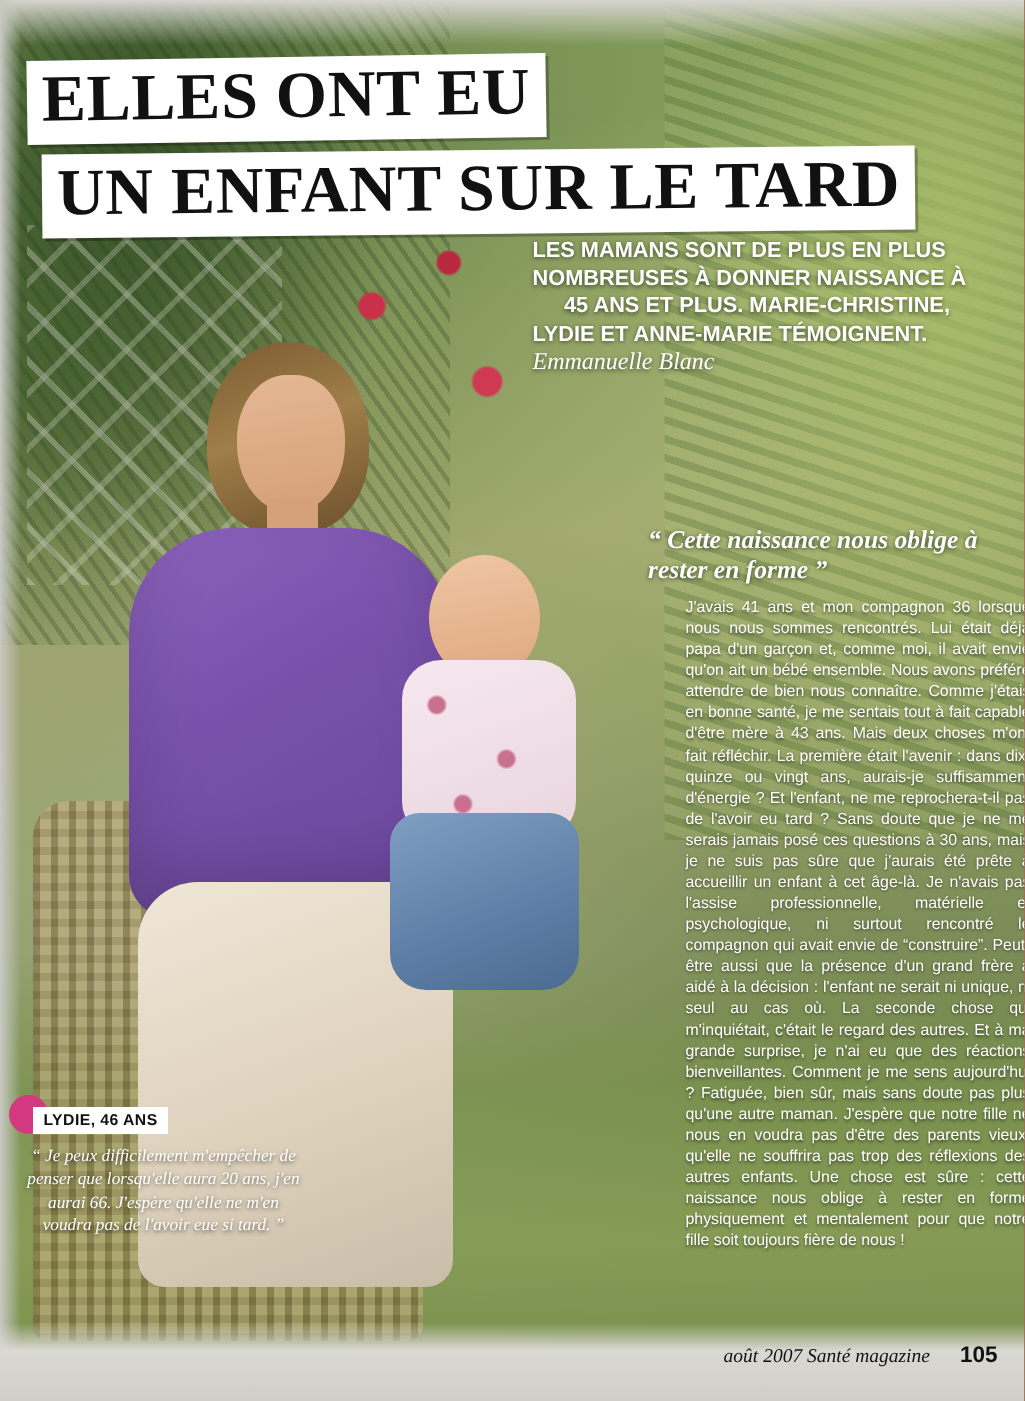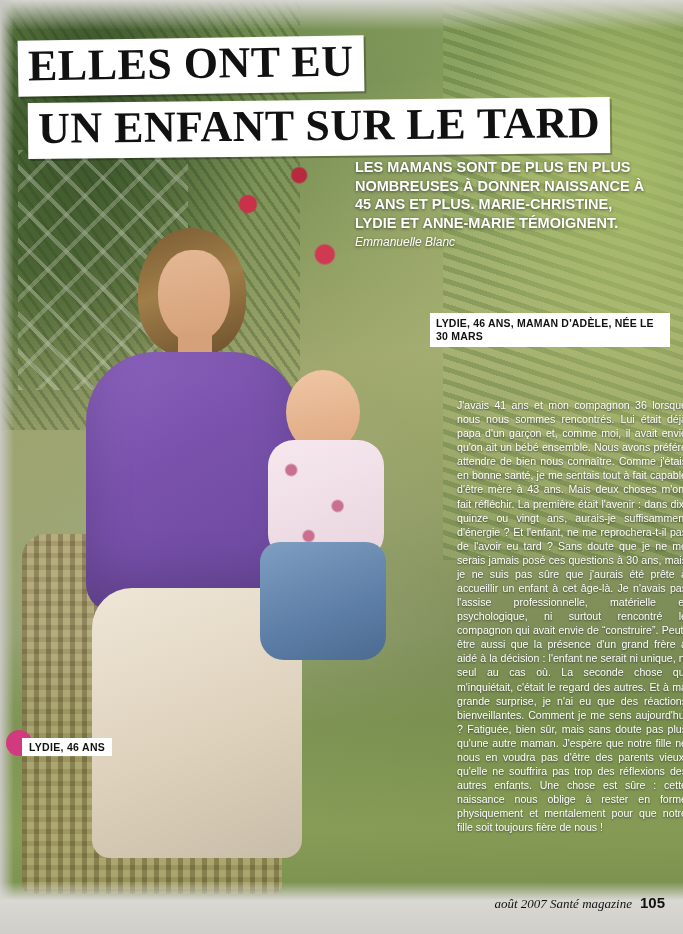--- a/index.html
+++ b/index.html
@@ -139,27 +139,27 @@
   .deck {
     position: absolute; left: 355px; top: 158px; width: 300px;
     color: #ffffff;
     font-family: "Liberation Sans", sans-serif;
     font-weight: bold;
     font-size: 14.5px;
     line-height: 1.28;
     text-shadow: 0 1px 3px rgba(0,0,0,0.55);
     text-transform: uppercase;
   }
-  .deck .hl { color: #ffffff; }
+  .deck .hl { color: #ffffff; margin-left: 21px; }
   .deck .byline {
-    font-family: Liberation Sans, sans-serif;
+    font-family: Liberation Serif, serif;
     font-style: italic;
     font-weight: normal;
     text-transform: none;
-    font-size: 12px;
+    font-size: 16px;
   }
 
   
   .kicker {
     position: absolute; left: 430px; top: 313px; width: 228px;
     background: #ffffff;
     color: #111;
     font-size: 10.5px;
     font-weight: bold;
     line-height: 1.25;
@@ -225,21 +225,21 @@
     color: #111;
     font-family: "Liberation Serif", serif;
     font-style: italic;
     font-size: 13px;
   }
   .footer .pageno {
     font-family: "Liberation Sans", sans-serif;
     font-style: normal;
     font-weight: bold;
     font-size: 15px;
-    margin-left: 8px;
+    margin-left: 20px;
   }
   .page-edge-bottom {
     position: absolute; left: 0; bottom: 0; width: 683px; height: 52px;
     background: linear-gradient(180deg, rgba(205,205,200,0.0) 0%, #d9d8d3 35%, #cfcec9 100%);
   }
   .page-edge-left {
     position: absolute; left: 0; top: 0; width: 14px; height: 934px;
     background: linear-gradient(90deg, #c9c8c3 0%, rgba(201,200,195,0) 100%);
   }
   .page-edge-top {
@@ -282,27 +282,31 @@
   <div class="headline">
     <div class="line l1">ELLES ONT EU</div><br>
     <div class="line l2">UN ENFANT SUR LE TARD</div>
   </div>
 
   <div class="deck">
     <span>LES MAMANS SONT DE PLUS EN PLUS NOMBREUSES À DONNER NAISSANCE À </span><span class="hl">45 ANS ET PLUS</span><span>. MARIE-CHRISTINE, LYDIE ET ANNE-MARIE TÉMOIGNENT.</span>
     <span class="byline">Emmanuelle Blanc</span>
   </div>
 
-  <div class="kicker">LYDIE, 46 ANS, MAMAN D'ADÈLE, NÉE LE 30 MARS</div>
-
+
+  <div class="pullquote">“ Cette naissance nous oblige à rester en forme ”</div>
 
   <div class="body-col">
     <p>J'avais 41 ans et mon compagnon 36 lorsque nous nous sommes rencontrés. Lui était déjà papa d'un garçon et, comme moi, il avait envie qu'on ait un bébé ensemble. Nous avons préféré attendre de bien nous connaître. Comme j'étais en bonne santé, je me sentais tout à fait capable d'être mère à 43 ans. Mais deux choses m'ont fait réfléchir. La première était l'avenir : dans dix, quinze ou vingt ans, aurais-je suffisamment d'énergie ? Et l'enfant, ne me reprochera-t-il pas de l'avoir eu tard ? Sans doute que je ne me serais jamais posé ces questions à 30 ans, mais je ne suis pas sûre que j'aurais été prête à accueillir un enfant à cet âge-là. Je n'avais pas l'assise professionnelle, matérielle et psychologique, ni surtout rencontré le compagnon qui avait envie de “construire”. Peut-être aussi que la présence d'un grand frère a aidé à la décision : l'enfant ne serait ni unique, ni seul au cas où. La seconde chose qui m'inquiétait, c'était le regard des autres. Et à ma grande surprise, je n'ai eu que des réactions bienveillantes. Comment je me sens aujourd'hui ? Fatiguée, bien sûr, mais sans doute pas plus qu'une autre maman. J'espère que notre fille ne nous en voudra pas d'être des parents vieux, qu'elle ne souffrira pas trop des réflexions des autres enfants. Une chose est sûre : cette naissance nous oblige à rester en forme physiquement et mentalement pour que notre fille soit toujours fière de nous !</p>
   </div>
 
   <div class="dot"></div>
   <div class="quote-label">LYDIE, 46 ANS</div>
+  <div class="quote-box">
+    <br>
+    <span>“ Je peux difficilement m'empêcher de penser que lorsqu'elle aura 20 ans, j'en aurai 66. J'espère qu'elle ne m'en voudra pas de l'avoir eue si tard. ”</span>
+  </div>
 
   <div class="footer">
     <span>août 2007 Santé magazine</span><span class="pageno">105</span>
   </div>
 
 </div>
 
 </body></html>

